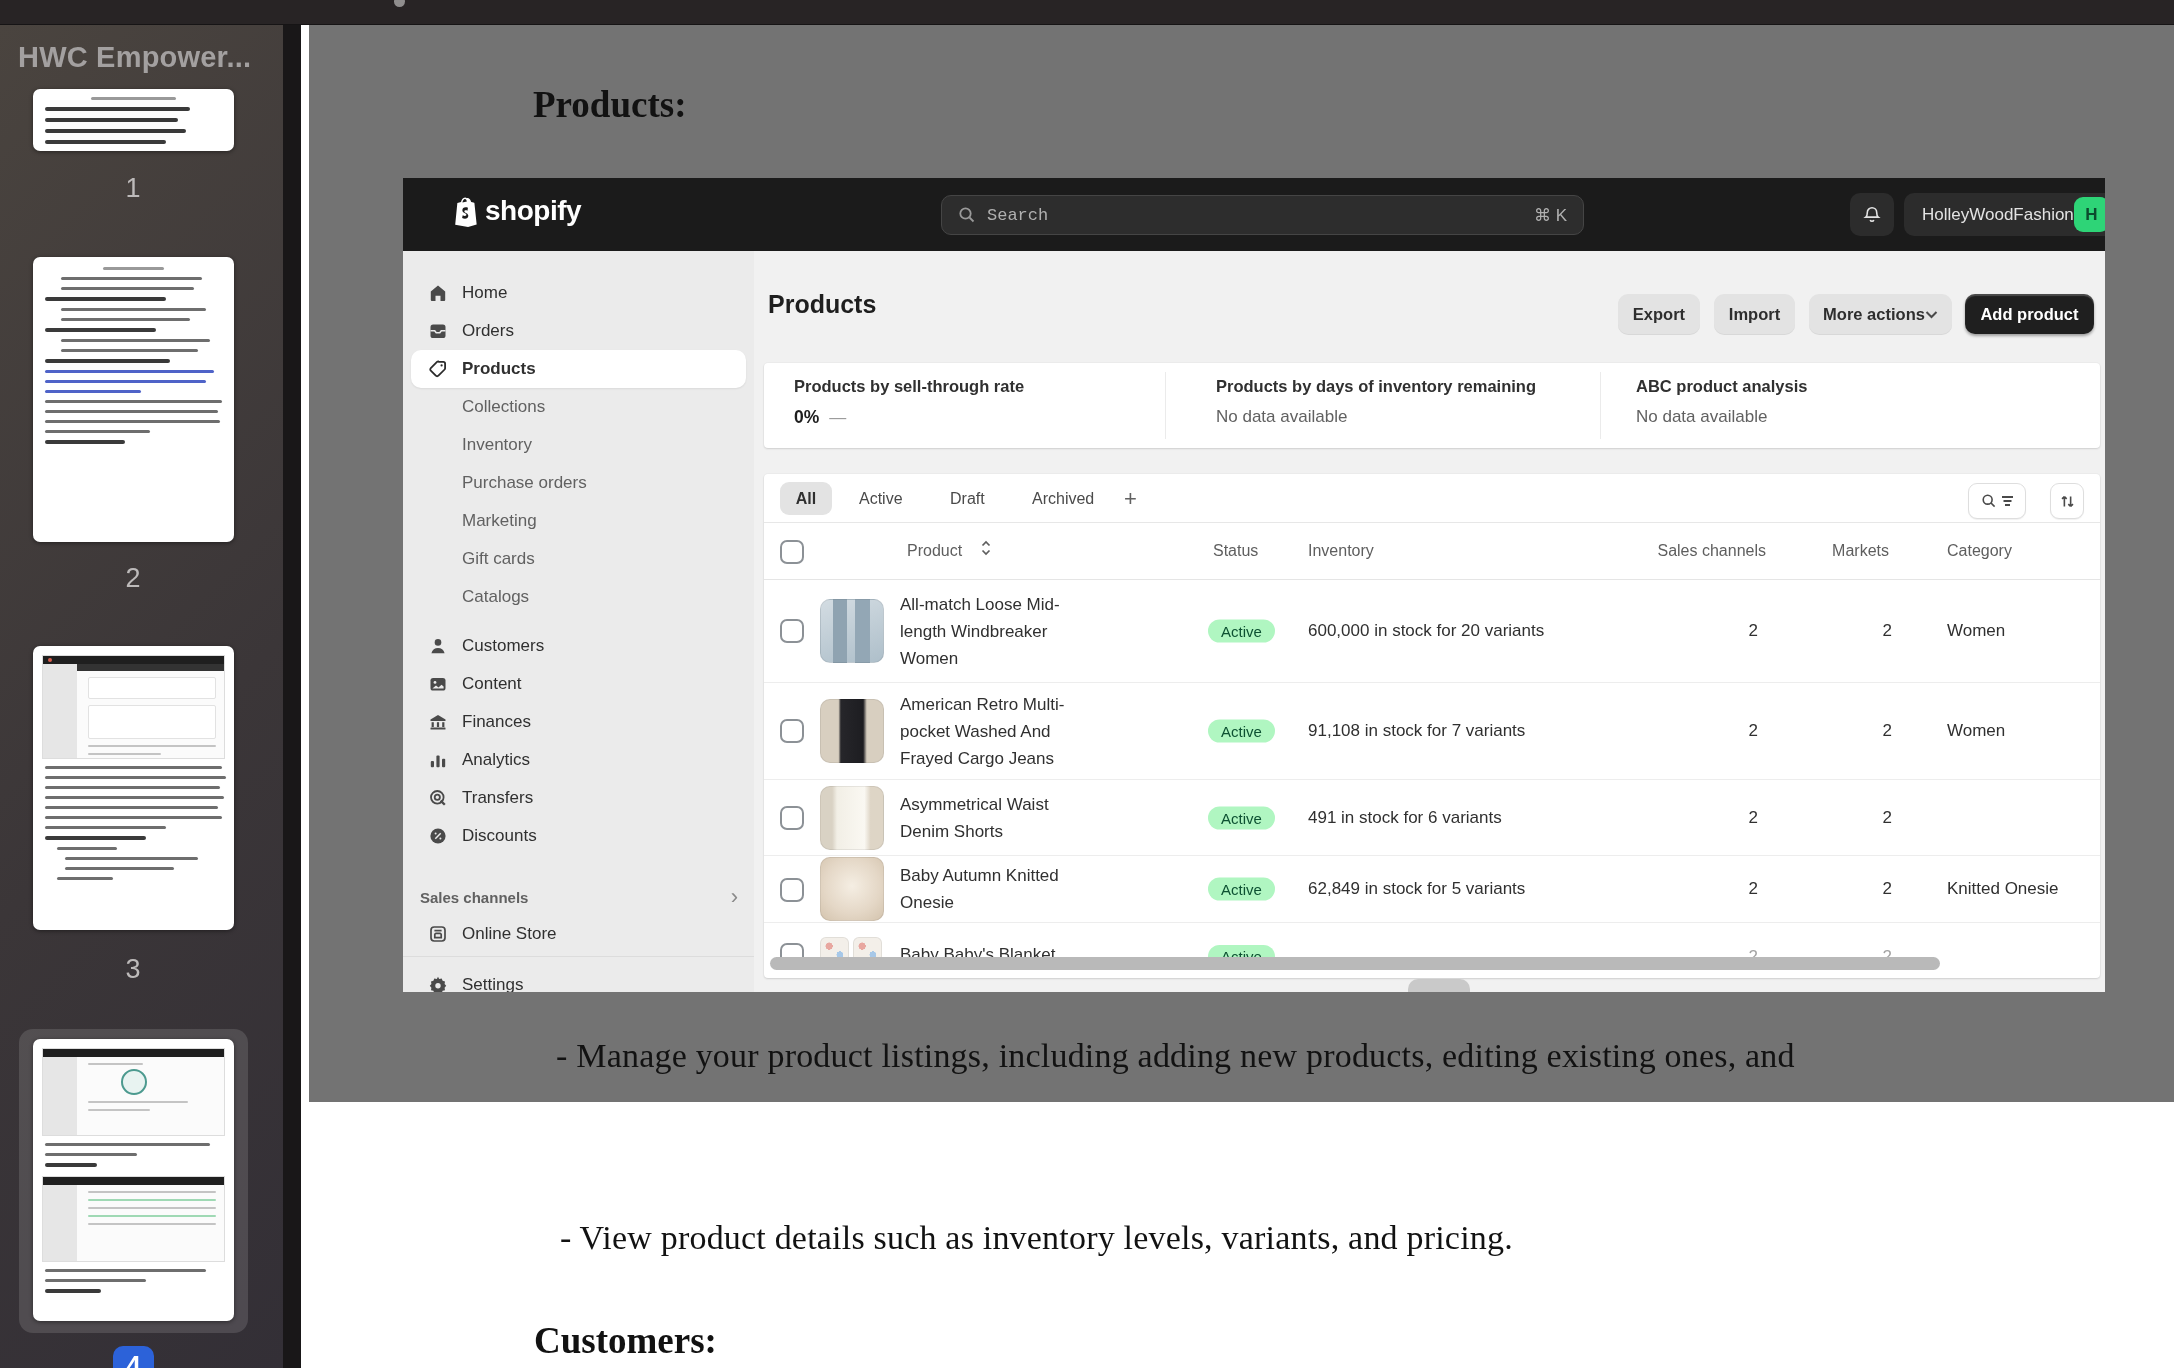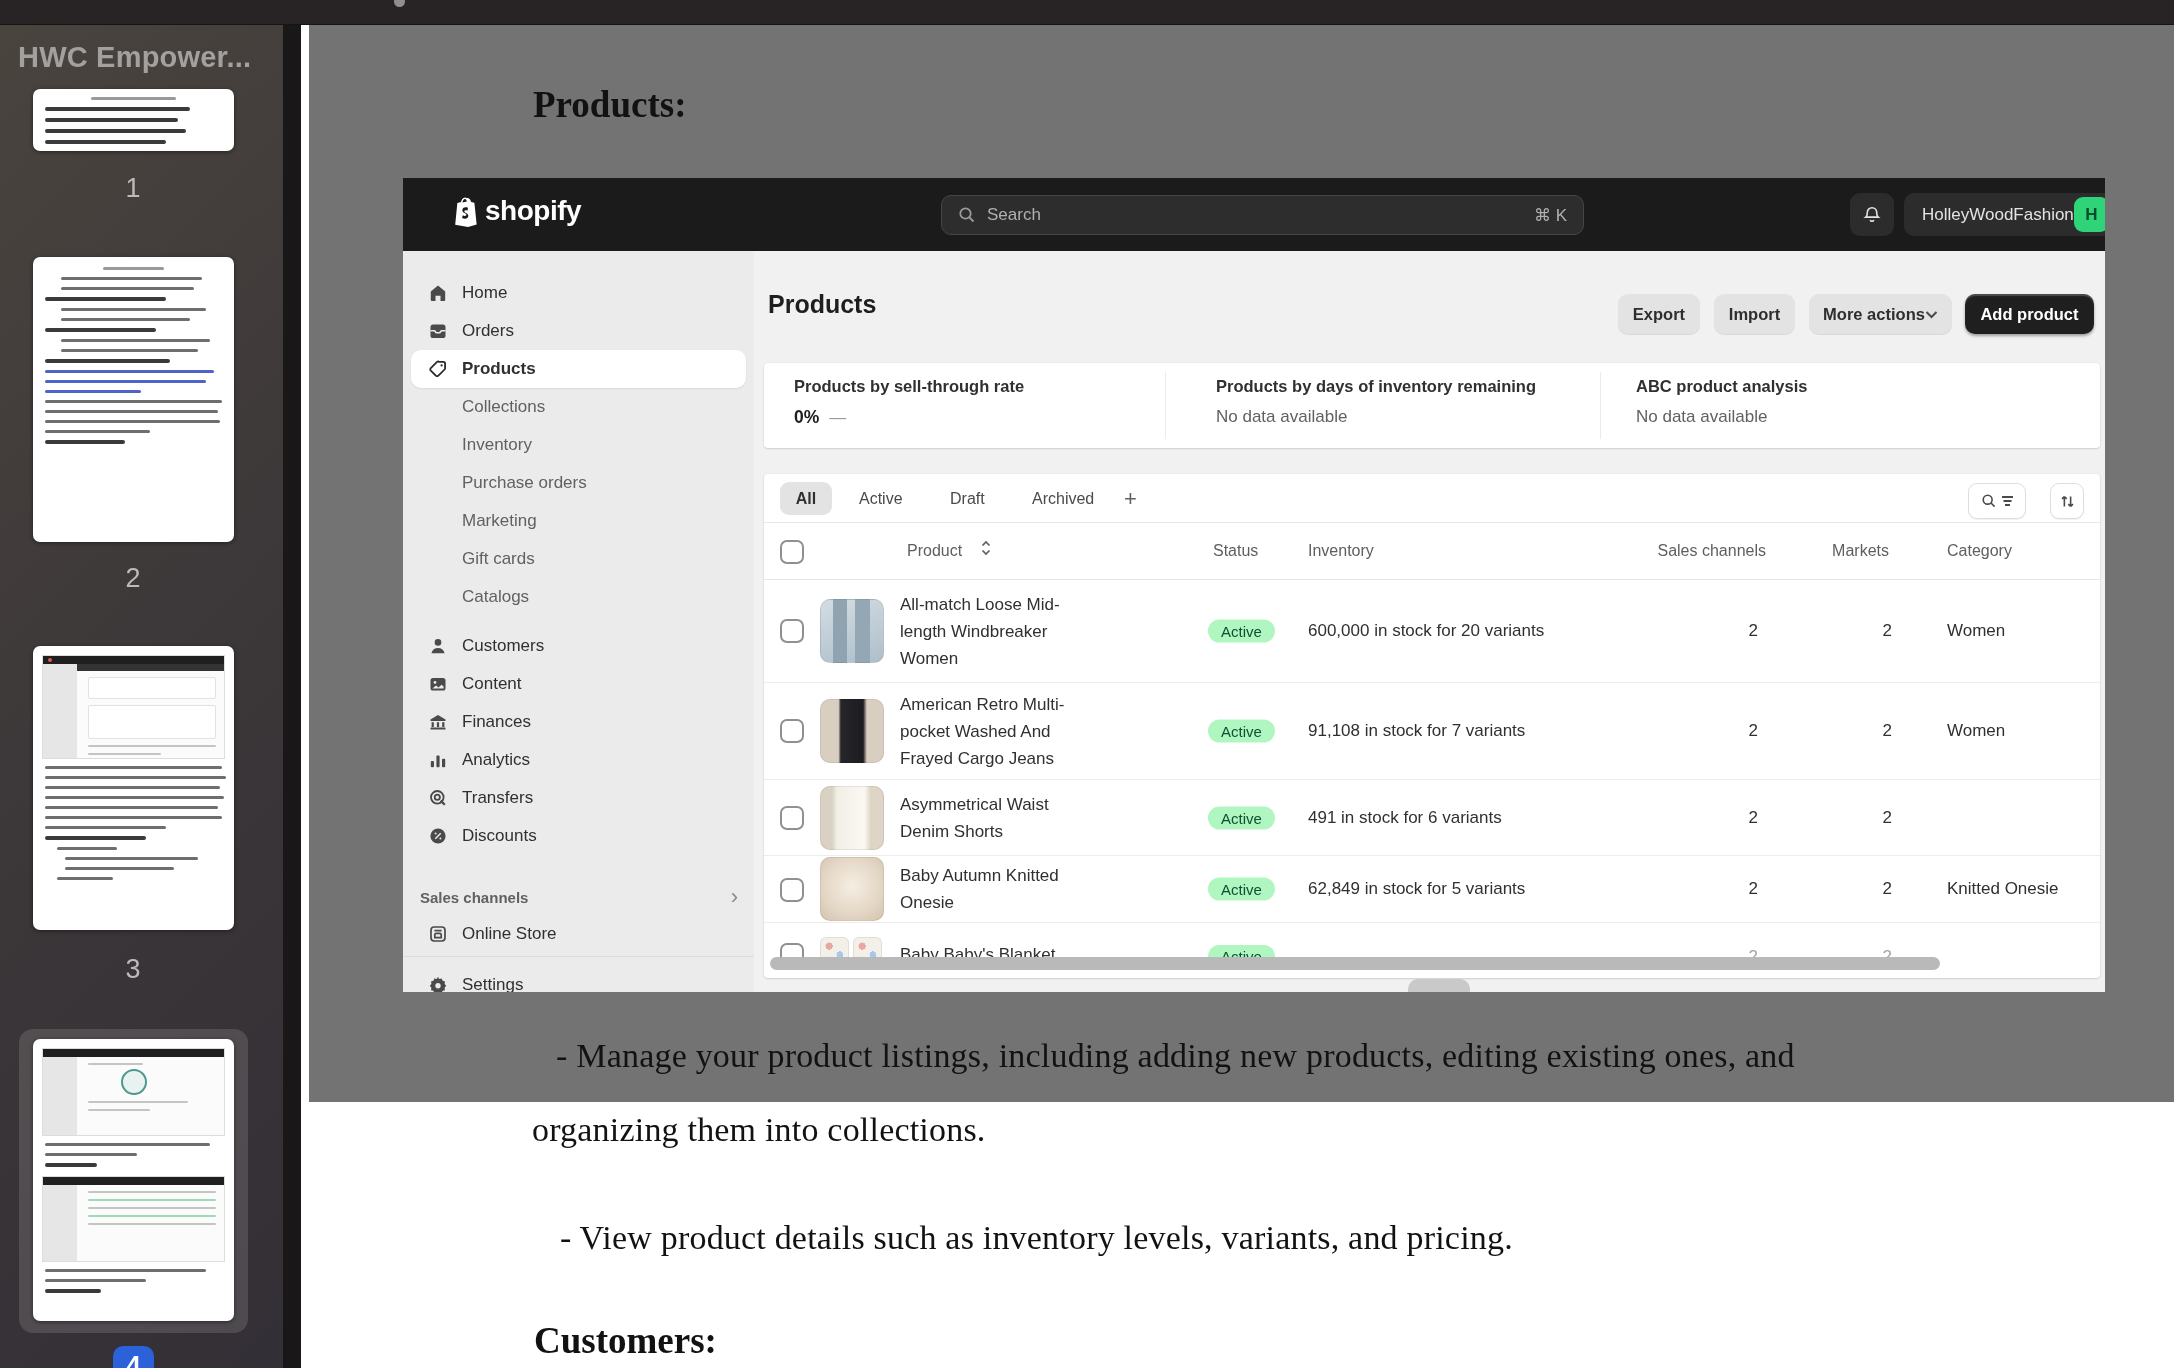--- a/index.html
+++ b/index.html
@@ -47,21 +47,21 @@
   .doc-line { position:absolute; font-size:34px; letter-spacing:.2px; white-space:nowrap; }
   
   .shop { position:absolute; left:94px; top:153px; width:1702px; height:814px;
     background:#f1f1f1; overflow:hidden; }
   .s-topbar { position:absolute; left:0; top:0; width:1702px; height:73px; background:#1b1b1b; }
   .s-logo { position:absolute; left:48px; top:17px; display:flex; align-items:center; color:#fff; }
   .s-logo .word { font-size:28px; font-weight:700; letter-spacing:-.5px; margin-left:7px; }
   .s-search { position:absolute; left:538px; top:17px; width:643px; height:40px;
     background:#2d2d2d; border:1px solid #454545; border-radius:10px;
     display:flex; align-items:center; padding:0 16px; color:#b0b0b0; font-size:17px; }
-  .s-search .ph { margin-left:11px; flex:1; }
+  .s-search .ph { margin-left:11px; flex:1;font-family:Liberation Mono, monospace; }
   .s-iconbtn { position:absolute; top:15px; height:43px; background:#2c2c2c; border-radius:10px;
     display:flex; align-items:center; justify-content:center; color:#e3e3e3; }
   .s-acct { position:absolute; left:1501px; top:15px; width:214px; height:43px; background:#2c2c2c;
     border-radius:10px; color:#e3e3e3; font-size:17px; font-weight:500;
     display:flex; align-items:center; padding-left:18px; }
   .s-avatar { position:absolute; left:170px; top:4px; width:35px; height:35px; border-radius:9px;
     background:#2ed477; color:#0c4b2e; font-weight:700; font-size:17px;
     display:flex; align-items:center; justify-content:center; }
   
   .snav { position:absolute; left:0; top:73px; width:351px; height:741px; background:#ebebeb;
@@ -546,18 +546,17 @@
           <div class="numc faint" style="right:208px; top:24px; transform:none;">2</div>
         </div>
 
         <div class="hscroll"></div>
       </div>
 
       <div class="pagpill"></div>
     </div>
 
     <div class="doc-serif doc-line" style="left:247px; top:1012px;">- Manage your product listings, including adding new products, editing existing ones, and</div>
-    <div class="doc-serif doc-line" style="left:223px; top:1086px;">organizing them into collections.</div>
     <div class="doc-serif doc-line" style="left:251px; top:1194px;">- View product details such as inventory levels, variants, and pricing.</div>
     <div class="doc-serif doc-h1" style="left:225px; top:1294px;">Customers:</div>
   </div>
 
 </div>
 
 </body></html>

